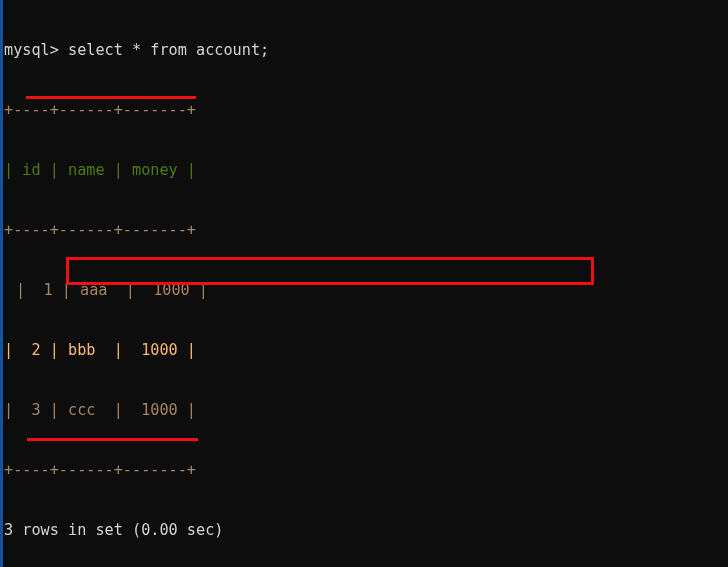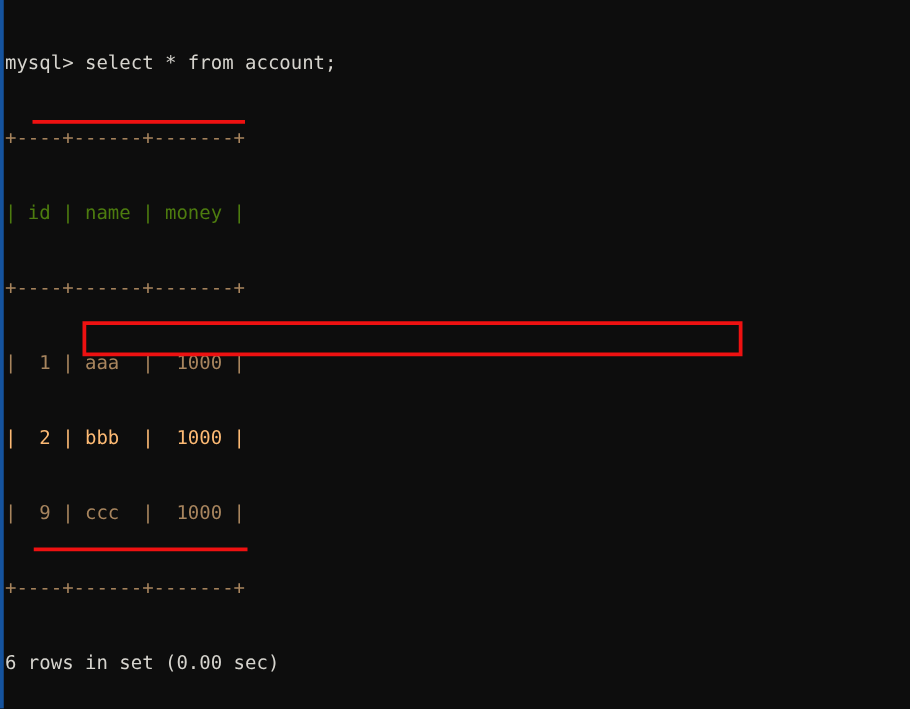--- a/index.html
+++ b/index.html
@@ -63,25 +63,25 @@
 
 <div id="screen" style="background: rgb(13, 13, 13);">
 
   <div class="left-edge" style="background: rgb(21, 83, 158);"></div>
 
   <div class="term" id="term-output" style="color: rgb(214, 212, 206);">
     <div class="line">mysql&gt; select * from account;</div>
     <div class="line rule" style="color: rgb(168, 133, 94);">+----+------+-------+</div>
     <div class="line rule" style="color: #4d7c0f;">| id | name | money |</div>
     <div class="line rule" style="color: rgb(168, 133, 94);">+----+------+-------+</div>
-    <div class="line rule" style="color: rgb(168, 133, 94);">|  1 | aaa  |  1000 |</div>
+    <div class="line rule" style="color: rgb(168, 133, 94); padding-left: 12px;">|  1 | aaa  |  1000 |</div>
     <div class="line rule" style="color: #fdba74;">|  2 | bbb  |  1000 |</div>
-    <div class="line rule" style="color: rgb(168, 133, 94);">|  9 | ccc  |  1000 |</div>
+    <div class="line rule" style="color: rgb(168, 133, 94);">|  3 | ccc  |  1000 |</div>
     <div class="line rule" style="color: rgb(168, 133, 94);">+----+------+-------+</div>
-    <div class="line">6 rows in set (0.00 sec)</div>
+    <div class="line">3 rows in set (0.00 sec)</div>
     
     
     
     
     
     
     
     
     
     

